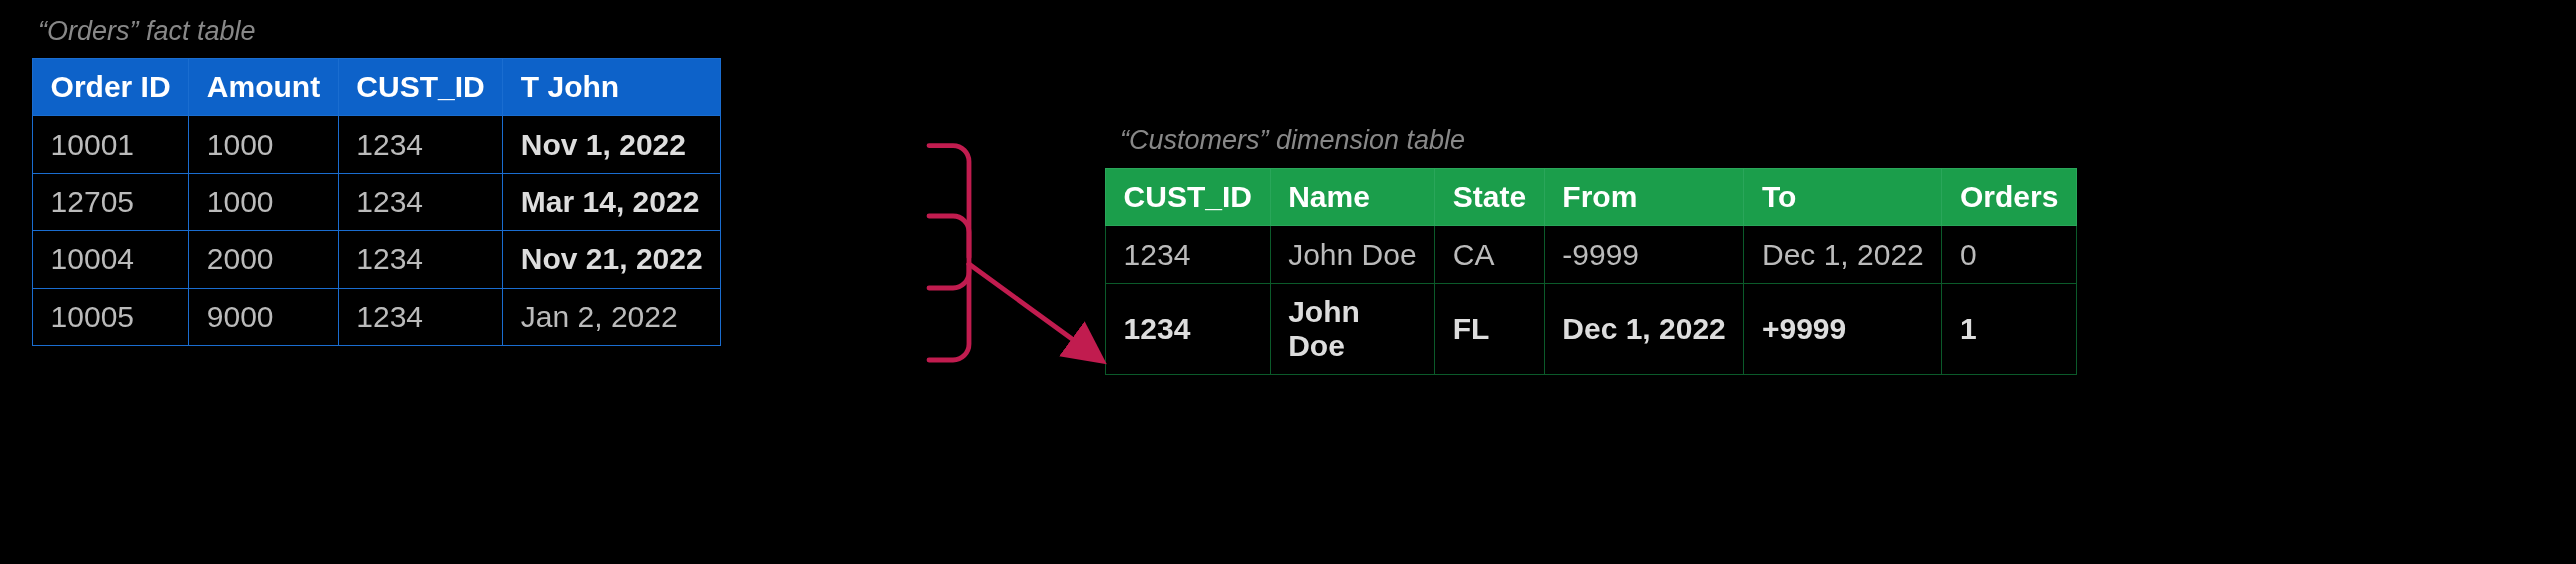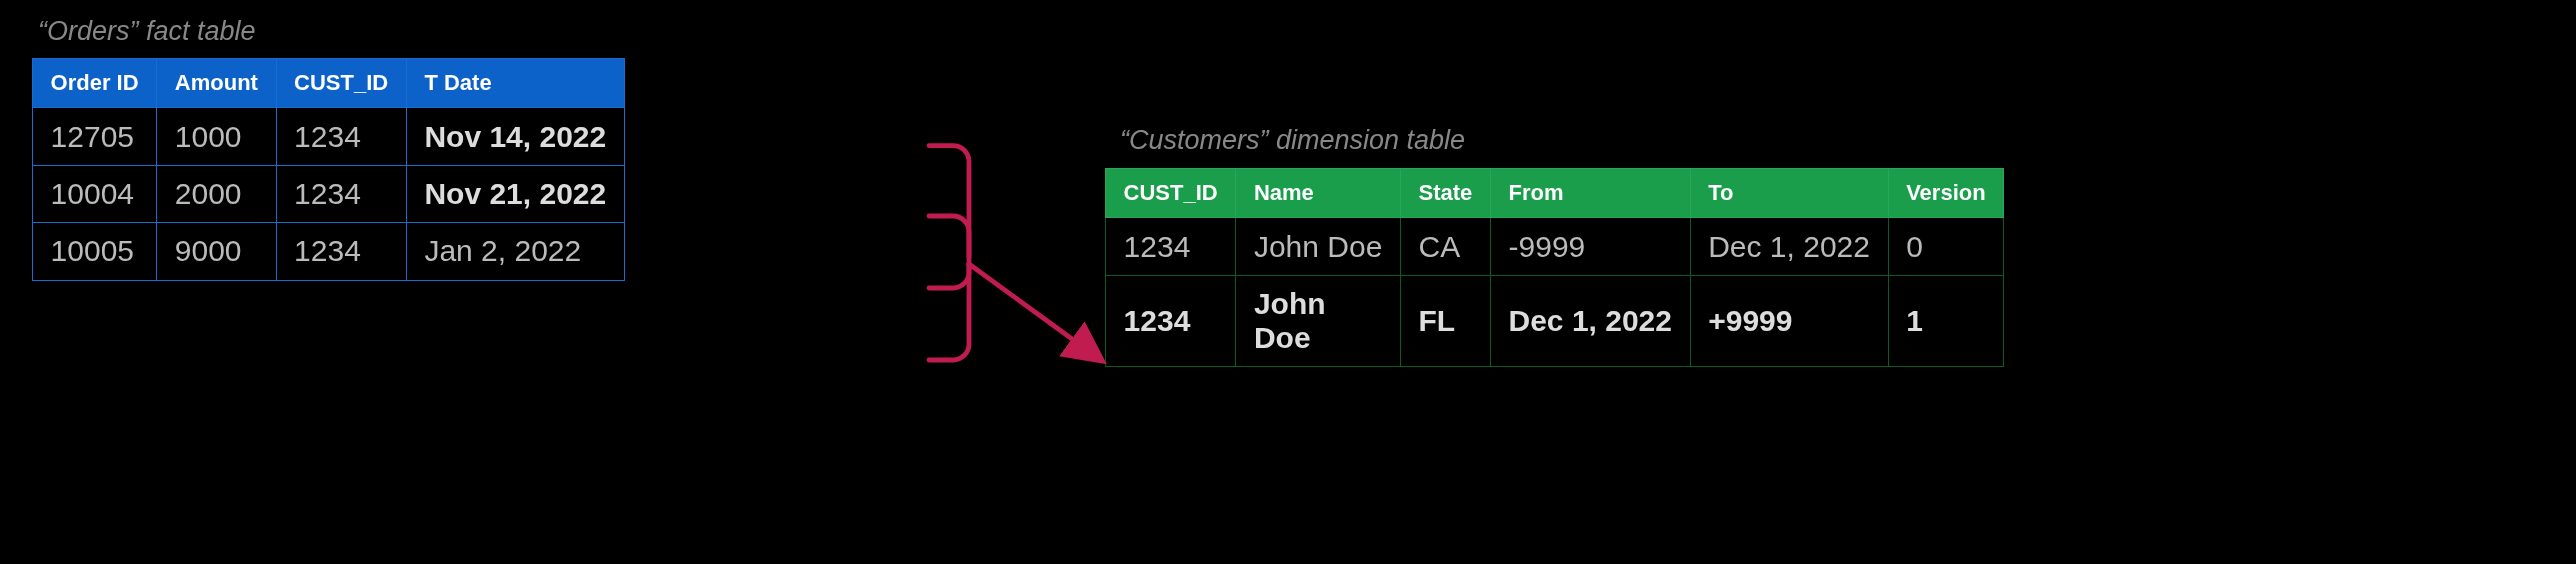--- a/index.html
+++ b/index.html
@@ -39,21 +39,21 @@
 .tbl{
   position:absolute;
   border-collapse:collapse;
 }
 
 .tbl th{
   font-weight:700;
   color:#fff;
   text-align:left;
   padding:11.2px 17.6px;
-  font-size:22px;
+  font-size:30px;
   white-space:nowrap;
 }
 .tbl td{
   color:var(--text-mid);
   padding:11.2px 17.6px;
   font-size:30px;
   white-space:nowrap;
 }
 .tbl td.bold{
   color:var(--text-bold);
@@ -84,29 +84,35 @@
 <div class="stage">
 
   <div class="caption" style="left:38px; top:16px;">“Orders” fact table</div>
 
   <table id="orders-table" class="tbl" style="left:32px; top:58px;">
     <thead>
       <tr>
         <th>Order ID</th>
         <th>Amount</th>
         <th>CUST_ID</th>
-        <th>T Date</th>
+        <th>T John</th>
       </tr>
     </thead>
     <tbody>
       <tr>
+        <td>10001</td>
+        <td>1000</td>
+        <td>1234</td>
+        <td class="bold">Nov 1, 2022</td>
+      </tr>
+      <tr>
         <td>12705</td>
         <td>1000</td>
         <td>1234</td>
-        <td class="bold">Nov 14, 2022</td>
+        <td class="bold">Mar 14, 2022</td>
       </tr>
       <tr>
         <td>10004</td>
         <td>2000</td>
         <td>1234</td>
         <td class="bold">Nov 21, 2022</td>
       </tr>
       <tr>
         <td>10005</td>
         <td>9000</td>
@@ -119,21 +125,21 @@
   <div class="caption" style="left:1120px; top:125px;">“Customers” dimension table</div>
 
   <table id="customers-table" class="tbl" style="left:1105px; top:168px;">
     <thead>
       <tr>
         <th>CUST_ID</th>
         <th>Name</th>
         <th>State</th>
         <th>From</th>
         <th>To</th>
-        <th>Version</th>
+        <th>Orders</th>
       </tr>
     </thead>
     <tbody>
       <tr>
         <td>1234</td>
         <td>John Doe</td>
         <td>CA</td>
         <td>-9999</td>
         <td>Dec 1, 2022</td>
         <td>0</td>

